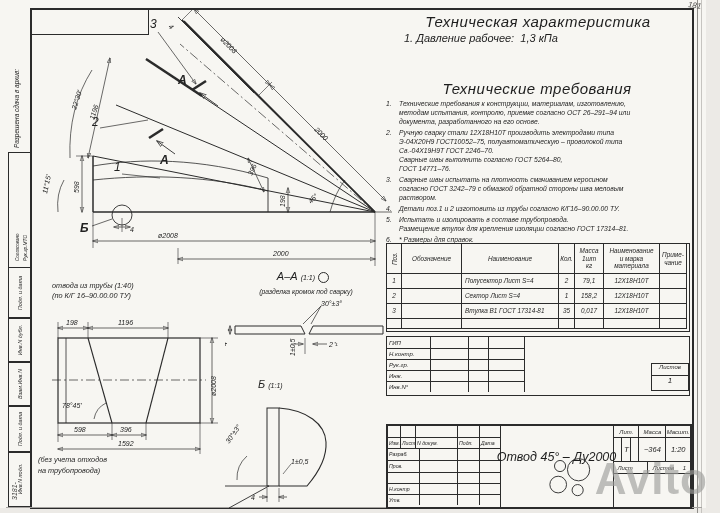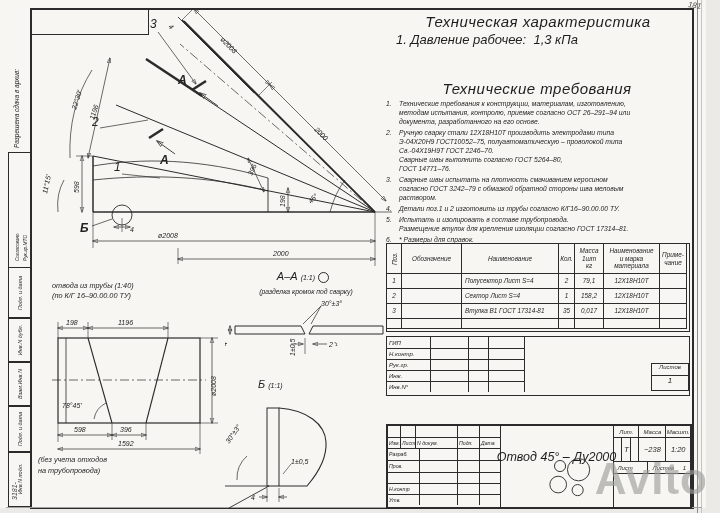--- a/index.html
+++ b/index.html
@@ -12,21 +12,21 @@
          border:2px solid #2b2b2b;background:transparent}
   .cornerbox{position:absolute;left:30px;top:8px;width:118px;height:26px;border:1.5px solid #2b2b2b;border-left:none;border-top:none}
   .scanedge-r{position:absolute;left:697px;top:0;width:3px;height:513px;border-left:1px solid #908e8a;border-right:1px solid #c6c4c0}
   .scanedge-b{position:absolute;left:6px;top:507px;width:696px;height:1px;background:#a5a3a0}
   .vtext{position:absolute;transform:rotate(-90deg);transform-origin:left top;white-space:nowrap}
   .tiny{font-size:5.5px}
   .mcell{position:absolute;left:8px;width:22px;border:1px solid #2b2b2b;
          display:flex;align-items:center;justify-content:center}
   .mcell span{transform:rotate(-90deg);white-space:nowrap;font-size:5.5px}
   .head{font-size:15px;text-align:center;letter-spacing:.5px}
-  .tc-item{font-size:13px;line-height:1.5;margin-left:8px;white-space:pre-line}
+  .tc-item{font-size:11px;line-height:1.5;margin-left:16px;white-space:pre-line}
   .req{display:grid;grid-template-columns:11px 1fr;column-gap:2px;margin-bottom:2px}
   .req .n{font-size:6.8px}
   .req .t{font-size:6.8px;line-height:1.32;white-space:pre-line}
   
   .ptable{position:absolute;left:386px;top:243px;width:302px;height:87px;border:1.6px solid #2b2b2b;
           display:grid;grid-template-columns:15px 60px 97px 16px 29px 56px 27px;
           grid-template-rows:30px 15px 15px 15px 10px;font-size:6.4px}
   .ptable>div{border-right:1px solid #2b2b2b;border-bottom:1px solid #2b2b2b;
           display:flex;align-items:center;justify-content:center;text-align:center;
           white-space:pre-line;line-height:1.15;overflow:hidden}
@@ -267,21 +267,21 @@
   <div class="tb-title">
     <span>Отвод 45° – Ду2000</span>
   </div>
   <div class="tb-right">
     <div class="cell" style="left:0;top:0;width:25px;height:12px">Лит.</div>
     <div class="cell" style="left:25px;top:0;width:27px;height:12px">Масса</div>
     <div class="cell" style="left:52px;top:0;width:23.6px;height:12px;border-right:none">Масшт.</div>
     <div class="cell" style="left:0;top:12px;width:8px;height:24px"></div>
     <div class="cell" style="left:8px;top:12px;width:9px;height:24px;font-size:8px">Т</div>
     <div class="cell" style="left:17px;top:12px;width:8px;height:24px"></div>
-    <div class="cell" style="left:25px;top:12px;width:27px;height:24px;font-size:7.5px">~238</div>
+    <div class="cell" style="left:25px;top:12px;width:27px;height:24px;font-size:7.5px">~364</div>
     <div class="cell" style="left:52px;top:12px;width:23.6px;height:24px;border-right:none;font-size:7.5px">1:20</div>
     <div class="cell" style="left:0;top:36px;width:34px;height:12px;justify-content:flex-start;padding-left:3px">Лист</div>
     <div class="cell" style="left:34px;top:36px;width:41.6px;height:12px;border-right:none;justify-content:space-between;padding:0 4px">
       <span>Листов</span>
       <span>1</span>
     </div>
   </div>
 </div>
 
 <svg class="abs" style="left:30px;top:8px" width="390" height="266" viewBox="0 0 390 266">

